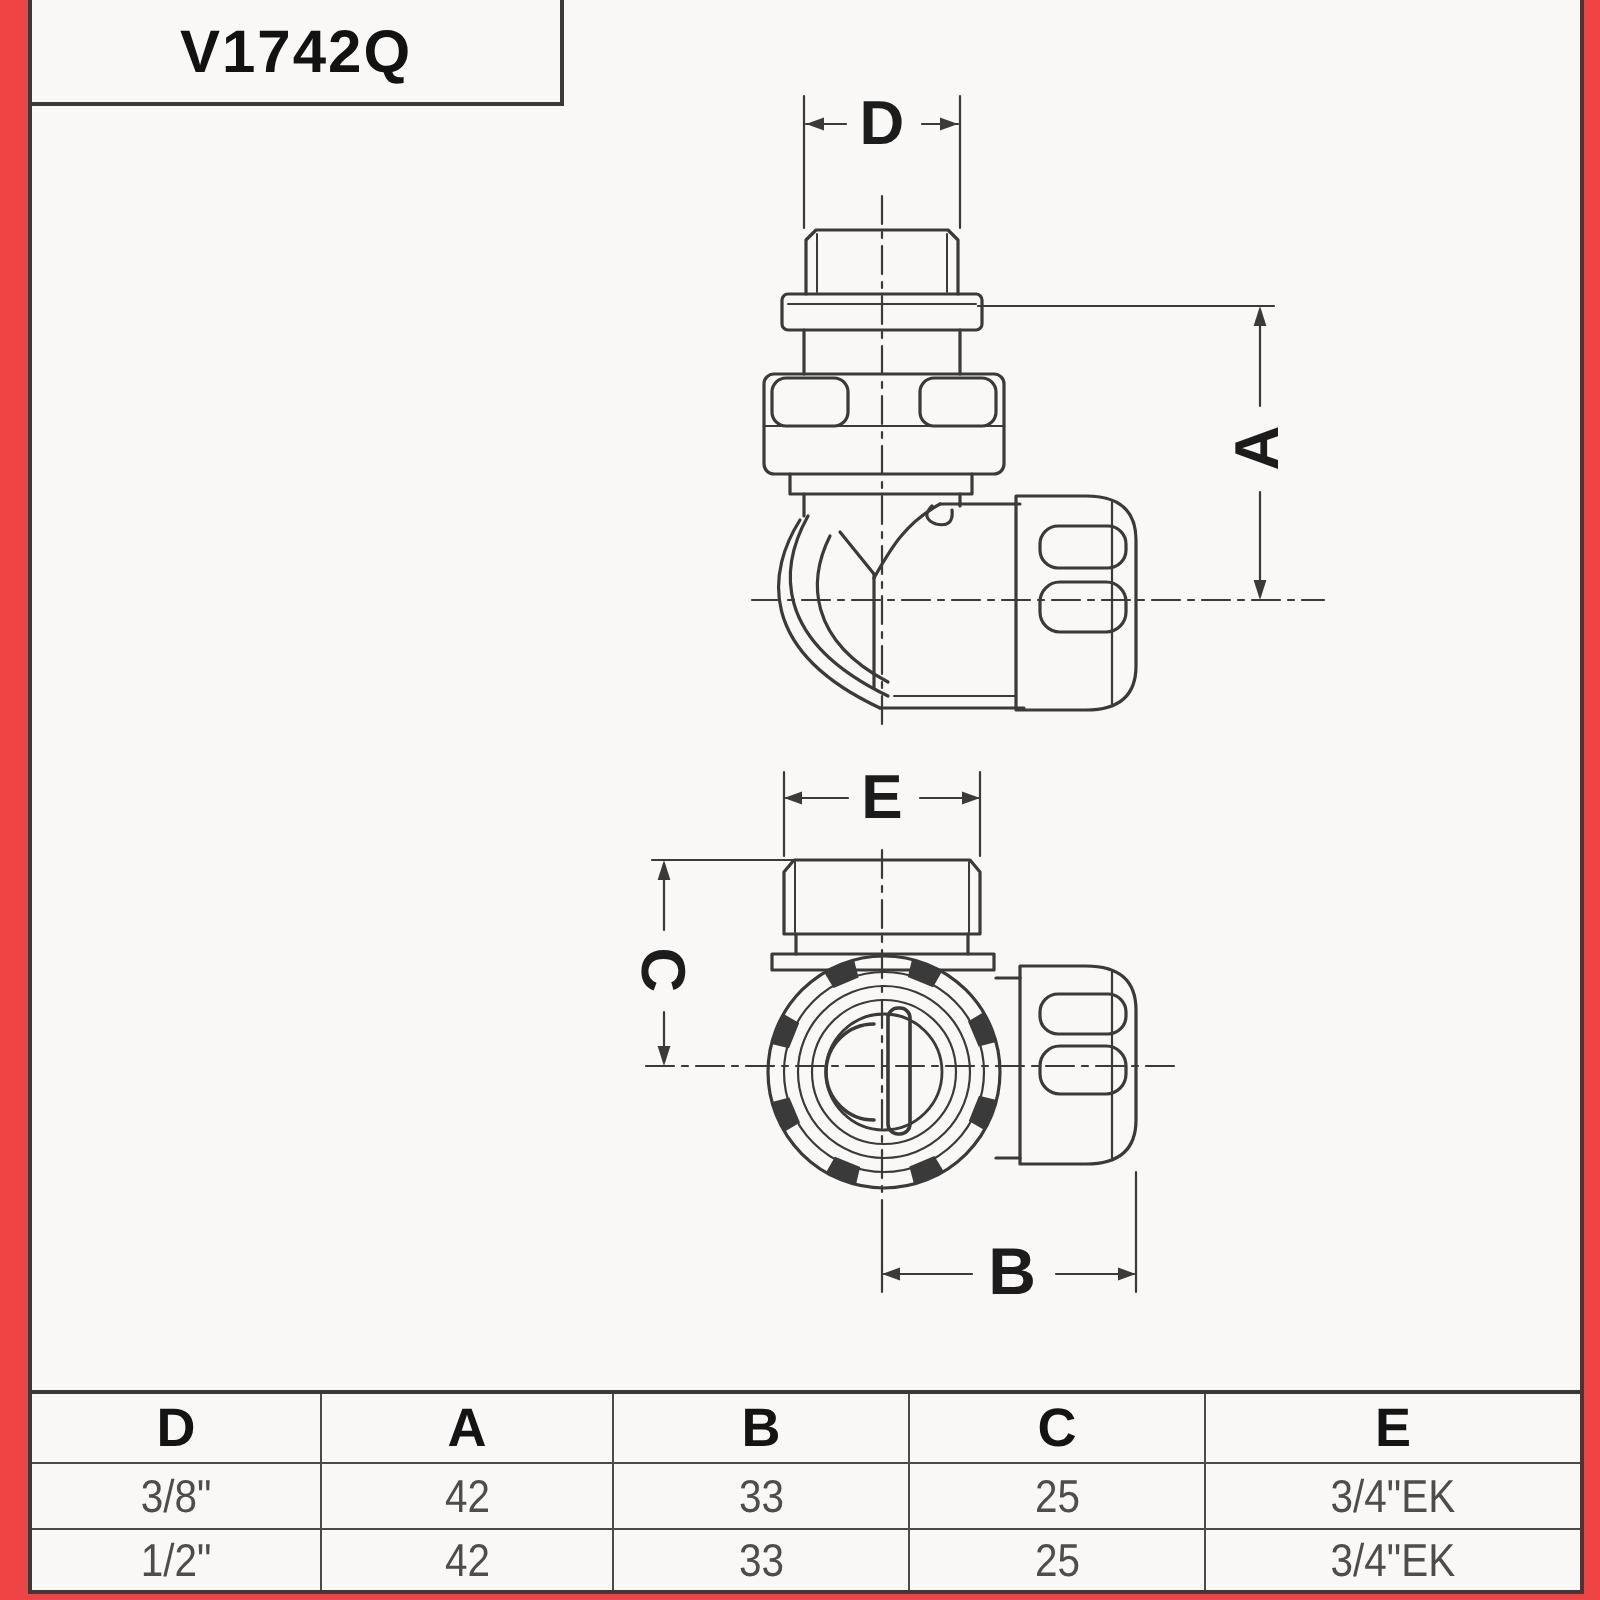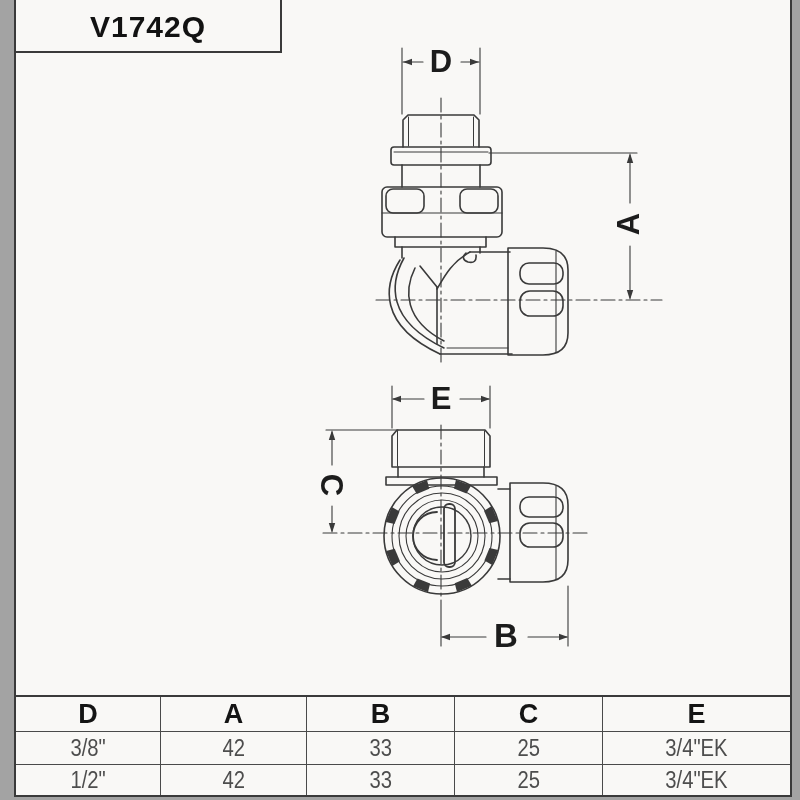--- a/index.html
+++ b/index.html
@@ -2,21 +2,21 @@
 <html><head>
 <meta charset="utf-8">
 <style>
   html,body{margin:0;padding:0;}
   body{
     width:800px;height:800px;
     background:#f2f1ef;
     font-family:"Liberation Sans", sans-serif;
     position:relative;overflow:hidden;
   }
-  .canvas{position:absolute;inset:0;background:#a3a3a3;}
+  .canvas{position:absolute;inset:0;background:#ef4444;}
   .page-border{
     position:absolute;left:14px;top:-4px;width:778px;height:801px;
     border:2px solid #3a3a3a;box-sizing:border-box;background:#f9f8f6;
   }
   .title-box{
     position:absolute;left:14px;top:-4px;width:268px;height:57px;
     border:2px solid #3a3a3a;box-sizing:border-box;background:#f9f8f6;
     display:flex;align-items:center;justify-content:center;
   }
   .title-box span{

